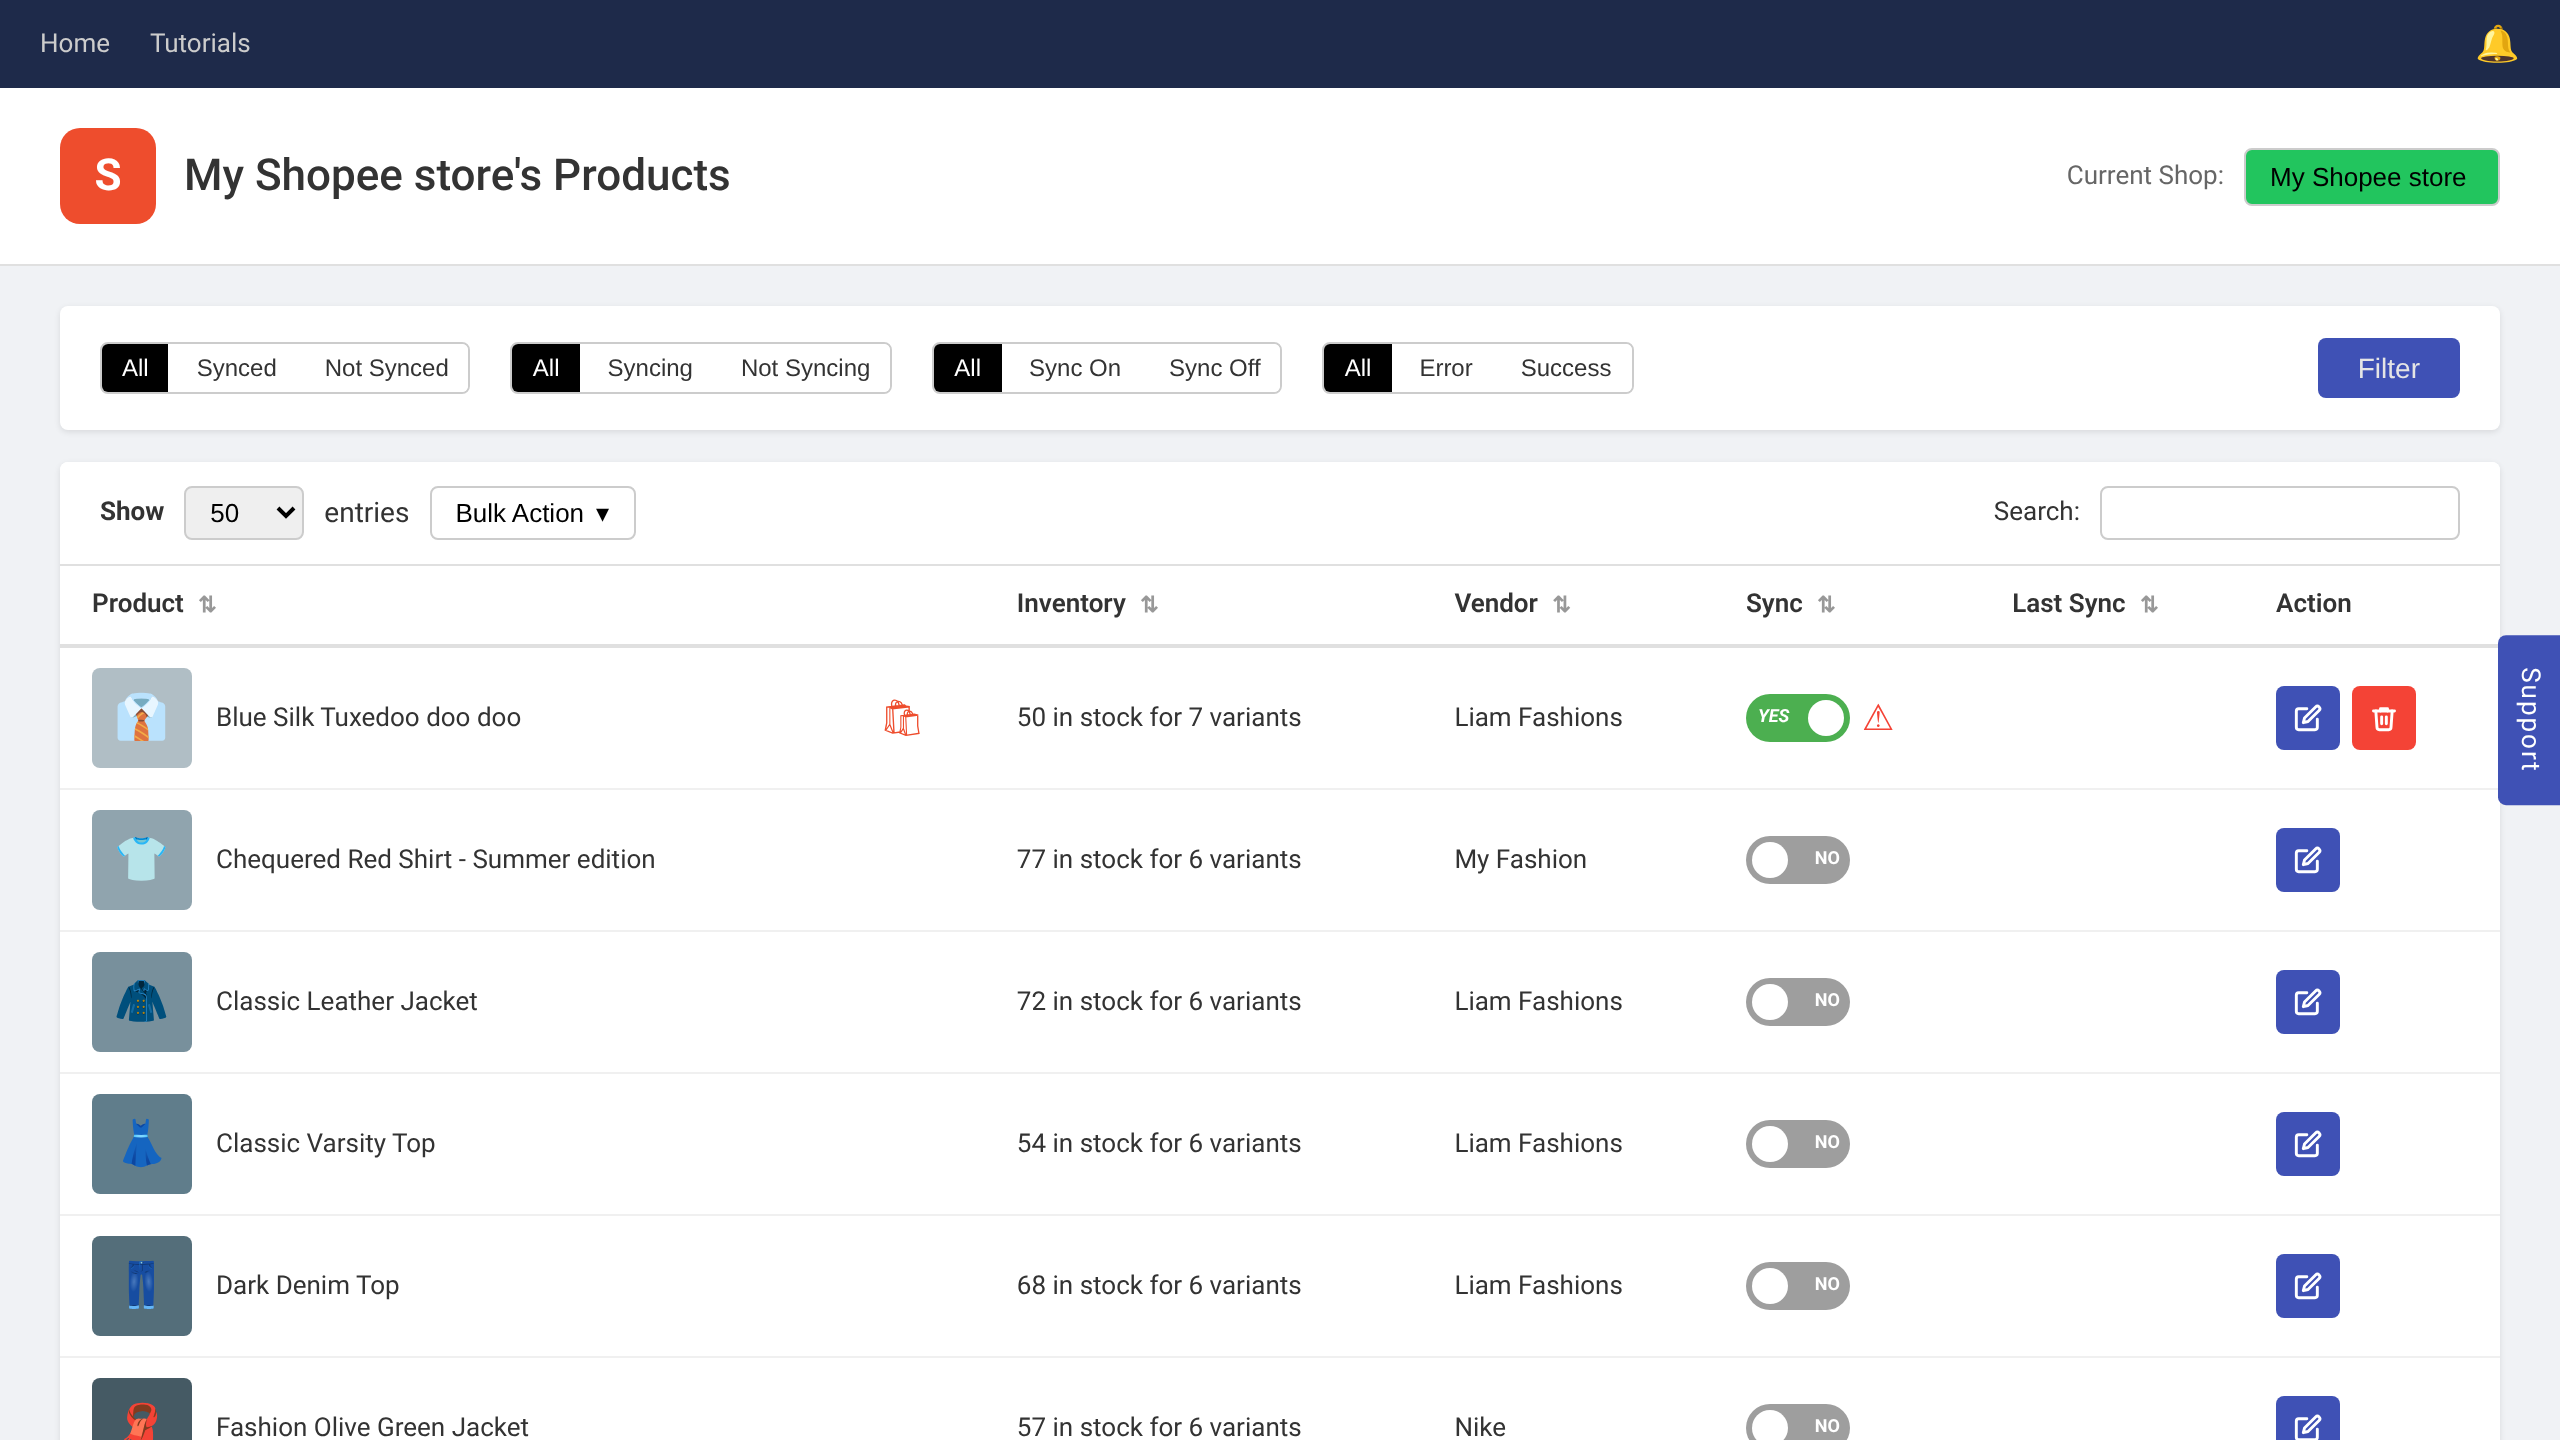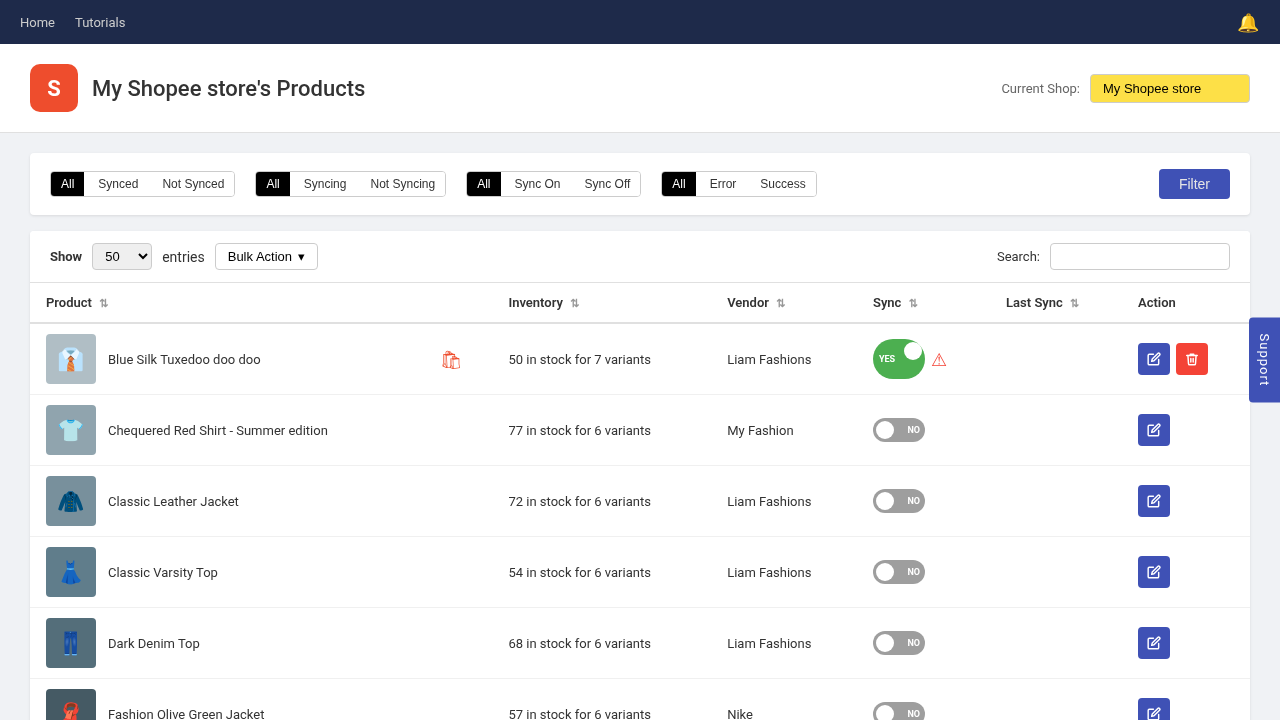--- a/index.html
+++ b/index.html
@@ -10,21 +10,21 @@
     .topnav-links { display: flex; gap: 20px; align-items: flex-end; }
     .topnav-links a { color: #ccc; text-decoration: none; font-size: 13px; }
     .topnav-right { color: #ccc; font-size: 18px; cursor: pointer; }
 
     
     .page-header { background: #fff; padding: 20px 30px; display: flex; align-items: center; justify-content: space-between; border-bottom: 1px solid #e0e0e0; }
     .page-header-left { display: flex; align-items: center; gap: 14px; }
     .shopee-logo { width: 48px; height: 48px; background: #ee4d2d; border-radius: 10px; display: flex; align-items: center; justify-content: center; color: white; font-weight: bold; font-size: 22px; }
     .page-title { font-size: 22px; font-weight: 500; color: #333; }
     .current-shop { display: flex; align-items: center; gap: 10px; color: #666; font-size: 13px; }
-    .current-shop input { border: 1px solid #ccc; border-radius: 4px; padding: 6px 12px; font-size: 13px; background: #fde047; width: 160px; }
+    .current-shop input { border: 1px solid #ccc; border-radius: 4px; padding: 6px 12px; font-size: 13px; background: #22c55e; width: 128px; }
 
     
     .main { padding: 20px 30px; max-width: 1280px; }
 
     
     .filter-bar { background: #fff; border-radius: 4px; padding: 16px 20px; margin-bottom: 16px; display: flex; align-items: center; gap: 20px; flex-wrap: wrap; }
     .filter-group { display: flex; align-items: center; gap: 4px; border: 1px solid #ccc; border-radius: 4px; overflow: hidden; }
     .filter-btn { padding: 5px 10px; font-size: 12px; cursor: pointer; background: #fff; border: none; color: #333; }
     .filter-btn.active { background: #000000; color: #fff; }
     .filter-spacer { flex: 1; }
@@ -168,21 +168,21 @@
       <div class="product-cell">
         <div class="product-img" style="background:#b0bec5;font-size:22px;display:flex;align-items:center;justify-content:center;">👔</div>
         <span>Blue Silk Tuxedoo doo doo</span>
       </div>
     </td>
             <td><span style="color:#ee4d2d;font-size:18px;">🛍</span></td>
             <td>50 in stock for 7 variants</td>
             <td>Liam Fashions</td>
             <td>
       <div style="display:flex;align-items:center;gap:6px;">
-        <div style="position:relative;width:52px;height:40px;display:inline-block;">
+        <div style="position:relative;width:52px;height:24px;display:inline-block;font-style:italic;">
           <div style="position:absolute;top:0;left:0;right:0;bottom:0;background:#4caf50;border-radius:24px;cursor:pointer;"></div>
           <div style="position:absolute;top:3px;left:31px;width:18px;height:18px;background:white;border-radius:50%;transition:.3s;"></div>
           <span style="position:absolute;top:50%;transform:translateY(-50%);left:6px;font-size:9px;font-weight:bold;color:white;pointer-events:none;">YES</span>
         </div>
         <span style="color:#f44336;font-size:18px;">⚠</span>
       </div>
     </td>
             <td></td>
             <td>
               <div class="action-btns">

